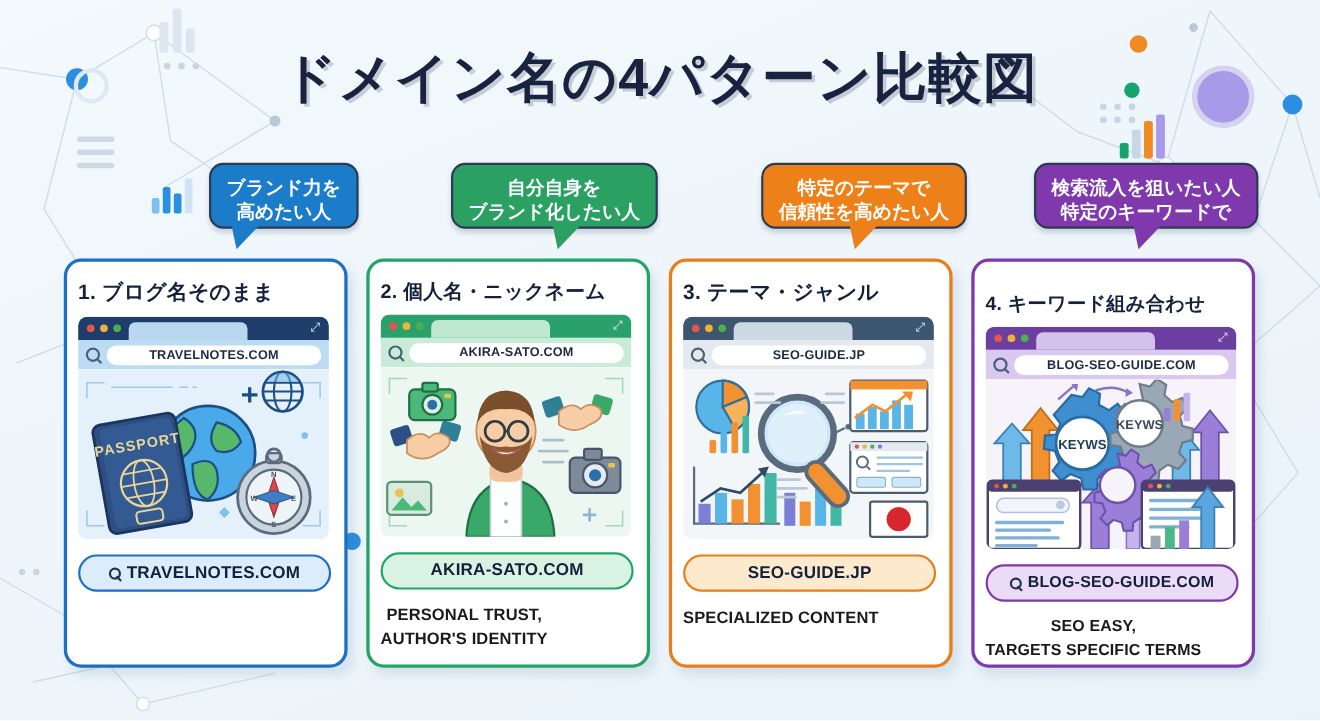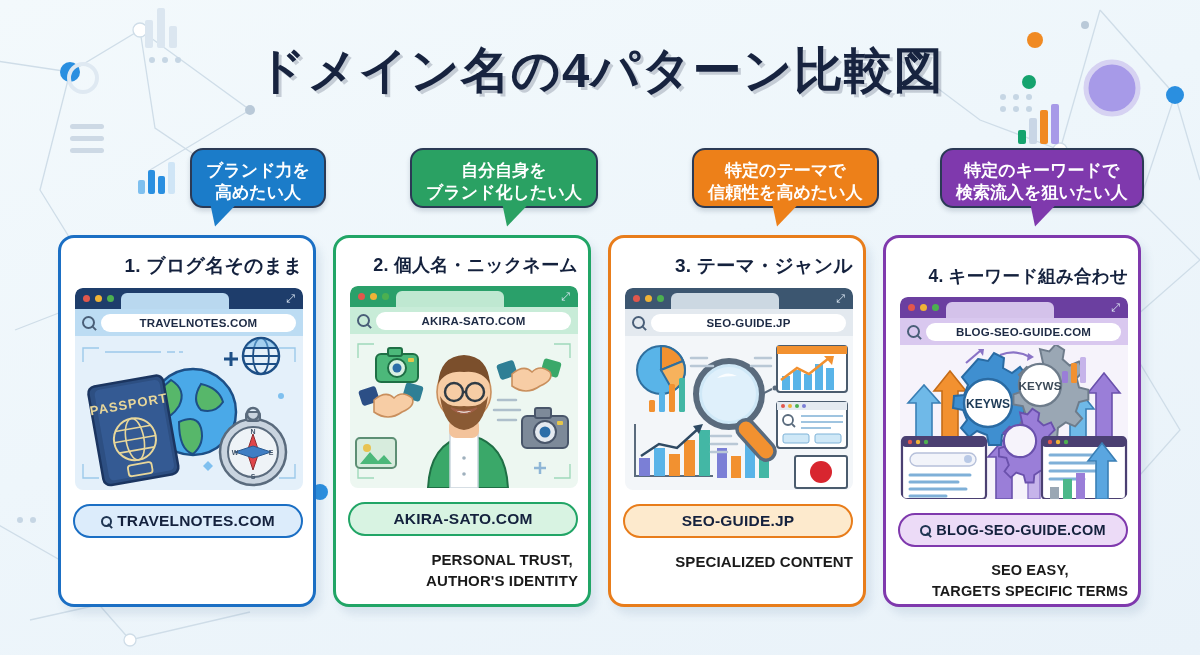--- a/index.html
+++ b/index.html
@@ -50,21 +50,21 @@
   .b4 .tail { left: 88px;  background: #7f39ad; }
 
   
   .card {
     position: absolute; top: 235px; width: 258px; height: 372px;
     background: #ffffff;
     border-radius: 16px;
     border: 3px solid #1b6fc4;
     box-shadow: 5px 7px 9px rgba(70,110,150,0.13);
     display: flex; flex-direction: column;
-    align-items: flex-end;
+    align-items: flex-start;
     padding: 9px 10px 8px;
     z-index: 5;
   }
   .c1 { left: 58px;  border-color: #1b6fc4; }
   .c2 { left: 333px; border-color: #21a566; }
   .c3 { left: 608px; border-color: #e87d1b; }
   .c4 { left: 883px; border-color: #7f39ad; }
 
   .card-head {
     font-size: 19px; font-weight: 700; color: #14213d;
@@ -239,22 +239,22 @@
     <span class="ln">自分自身を</span>
     <span class="ln">ブランド化したい人</span>
     <span class="tail"></span>
   </div>
   <div class="bubble b3">
     <span class="ln">特定のテーマで</span>
     <span class="ln">信頼性を高めたい人</span>
     <span class="tail"></span>
   </div>
   <div class="bubble b4">
+    <span class="ln">検索流入を狙いたい人</span>
     <span class="ln">特定のキーワードで</span>
-    <span class="ln">検索流入を狙いたい人</span>
     <span class="tail"></span>
   </div>
 
   <div class="card c1">
     <div class="card-head">1. ブログ名そのまま</div>
     <div class="browser">
       <div class="chrome" style="background:#1e3d6b">
         <span class="dot d1"></span>
         <span class="dot d2"></span>
         <span class="dot d3"></span>

